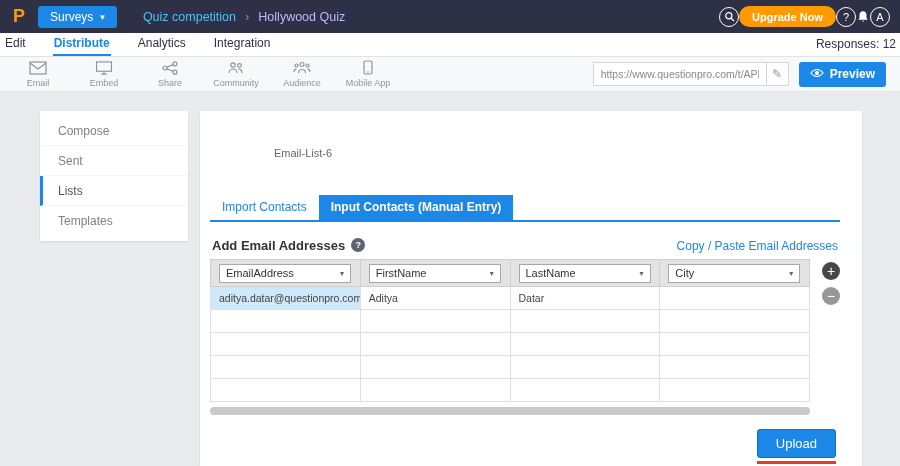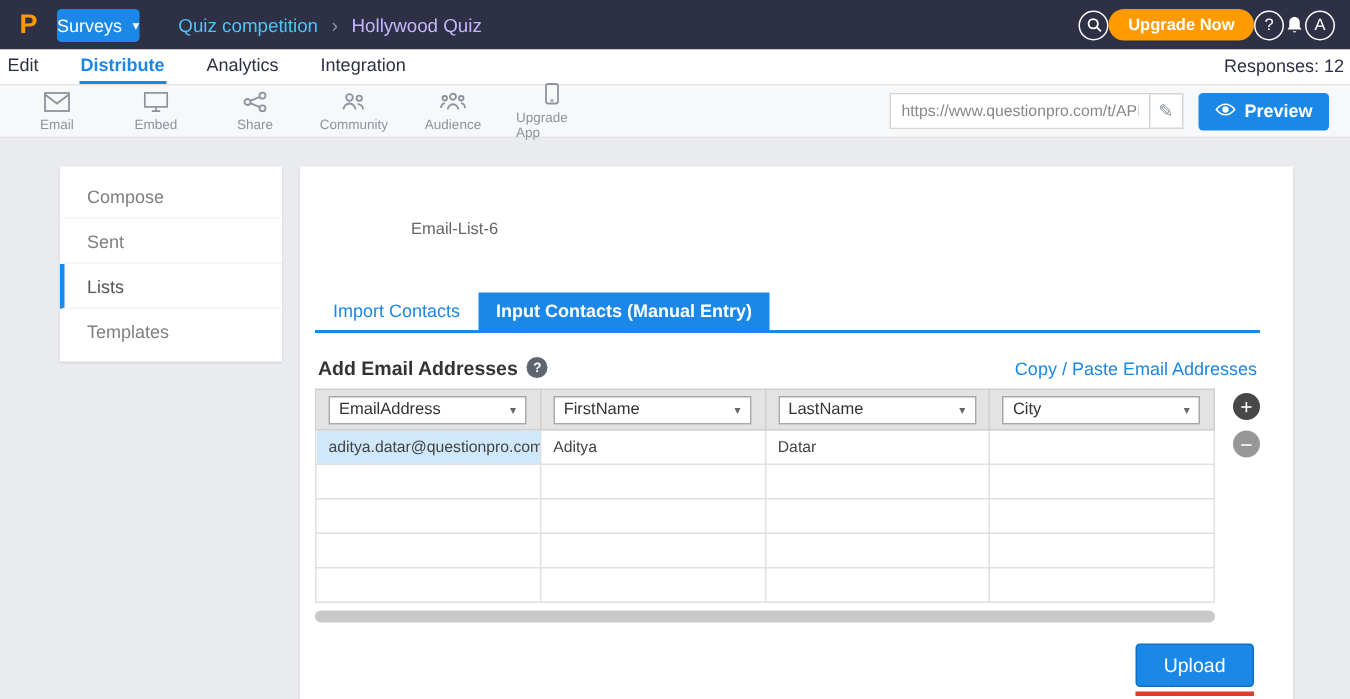--- a/index.html
+++ b/index.html
@@ -2,21 +2,21 @@
 <html><head>
 <meta charset="utf-8">
 <style>
   * { margin:0; padding:0; box-sizing:border-box; }
   html,body { width:900px; height:466px; overflow:hidden; }
   body { font-family:"Liberation Sans", sans-serif; background:#e9ebee; font-size:12px; color:#333; }
 
   
   .topbar { height:33px; background:#2e3045; display:flex; align-items:center; padding:0 10px; gap:10px; }
   .logo { color:#ff9a00; font-weight:bold; font-size:18px; width:18px; text-align:center; }
-  .surveys-btn { background:#1b87e6; color:#fff; border-radius:3px; height:22px; padding:0 0;
+  .surveys-btn { background:#1b87e6; color:#fff; border-radius:3px; height:22px; padding:0 12px;
                  display:flex; align-items:center; gap:7px; font-size:12px; cursor:pointer; }
   .surveys-btn .chev { font-size:9px; }
   .breadcrumb { display:flex; align-items:center; gap:9px; margin-left:16px; font-size:12.5px; }
   .crumb-link { color:#4ec3f5; cursor:pointer; }
   .crumb-sep { color:#8d93a8; font-size:13px; }
   .crumb-current { color:#c4b5fd; }
   .topbar-right { margin-left:auto; display:flex; align-items:center; }
   .icon-circle { width:20px; height:20px; border:1px solid #fff; border-radius:50%; color:#fff;
                  display:flex; align-items:center; justify-content:center; font-size:11px; cursor:pointer; }
   .upgrade-btn { background:#ff9a00; color:#fff; border-radius:12px; height:21px; padding:0 13px;
@@ -188,21 +188,21 @@
     </span>
     <span>Audience</span>
   </div>
   <div class="tool-item">
     <span>
       <svg width="10" height="15" viewBox="0 0 10 15" fill="none" stroke="#8d939e" stroke-width="1.2">
         <rect x="1" y="1" width="8" height="13" rx="1.5"></rect>
           <path d="M4 12h2"></path>
       </svg>
     </span>
-    <span>Upgrade App</span>
+    <span>Mobile App</span>
   </div>
 
   <div class="toolbar-right">
     <div class="url-box">
       <input class="url-input" type="text" value="https://www.questionpro.com/t/APNrFZ" style="">
       <div class="url-edit">✎</div>
     </div>
     <button class="preview-btn">
       <span>
         <svg width="14" height="10" viewBox="0 0 16 10" fill="none" stroke="#fff" stroke-width="1.2">

